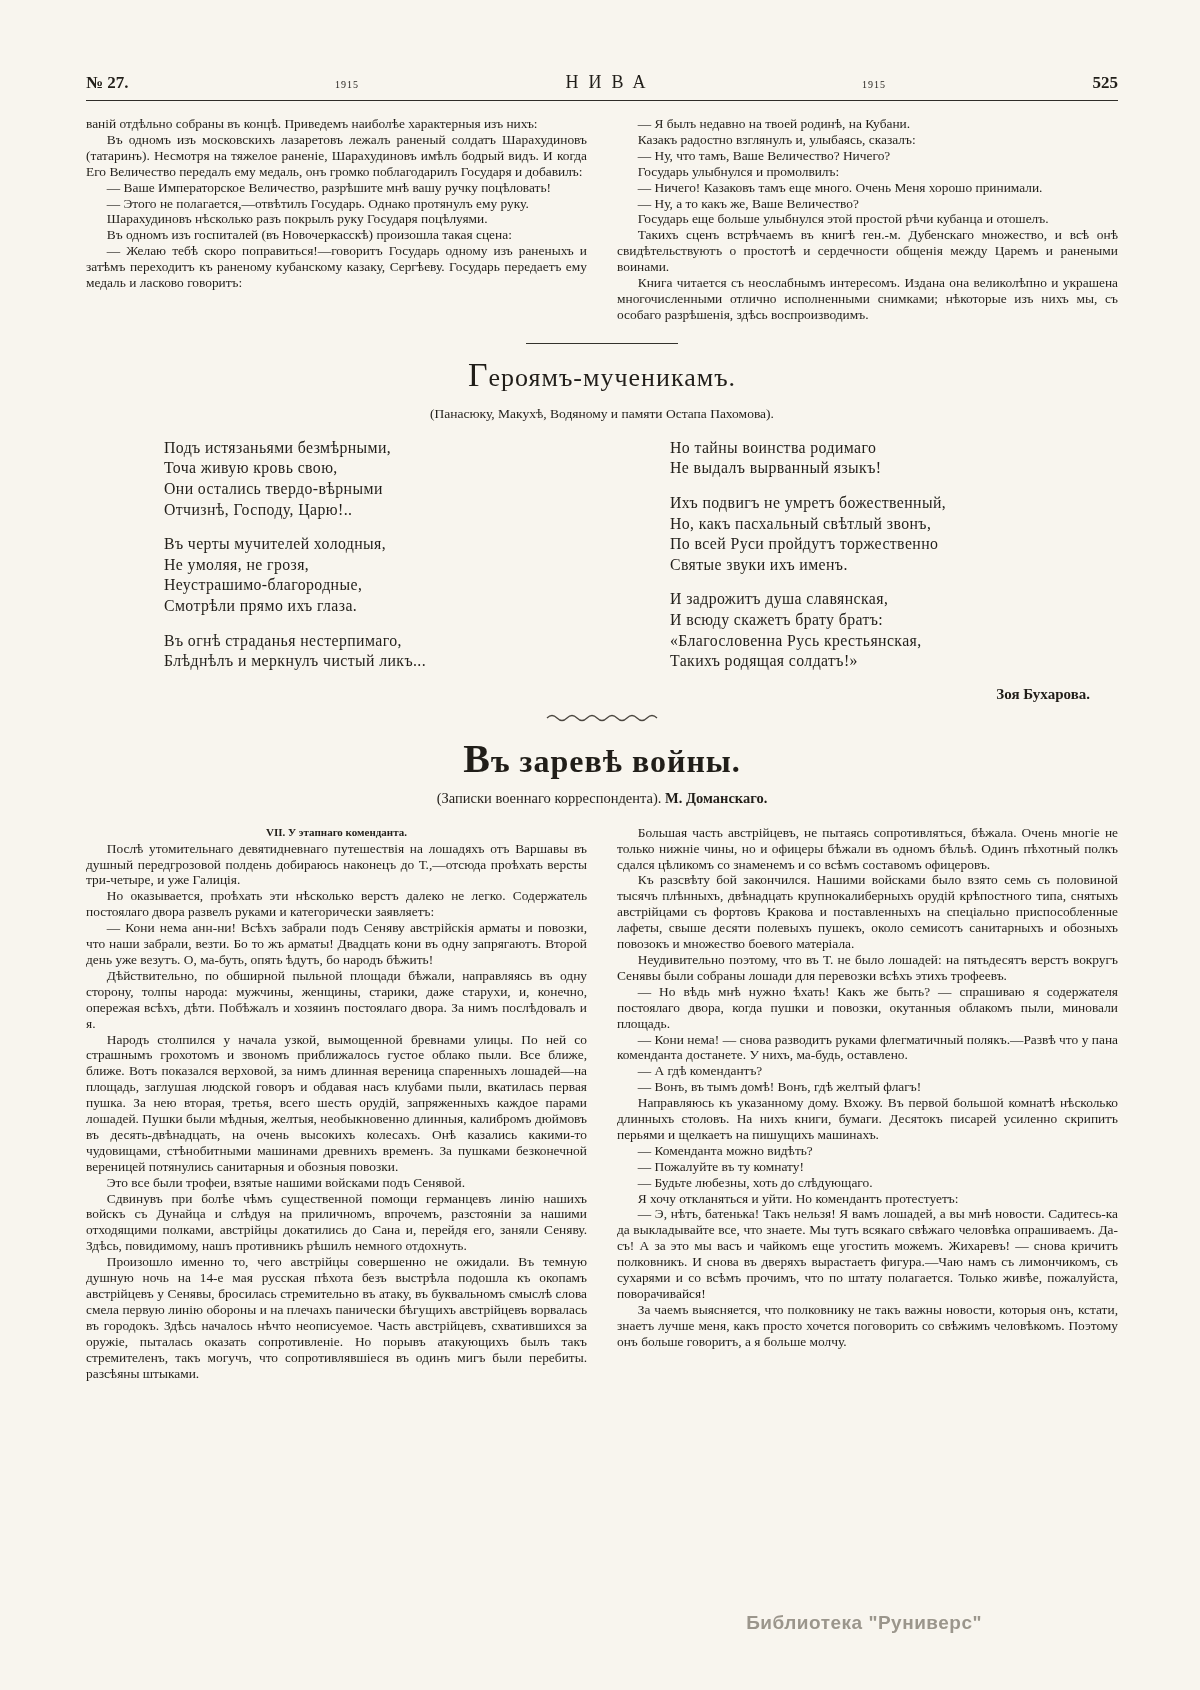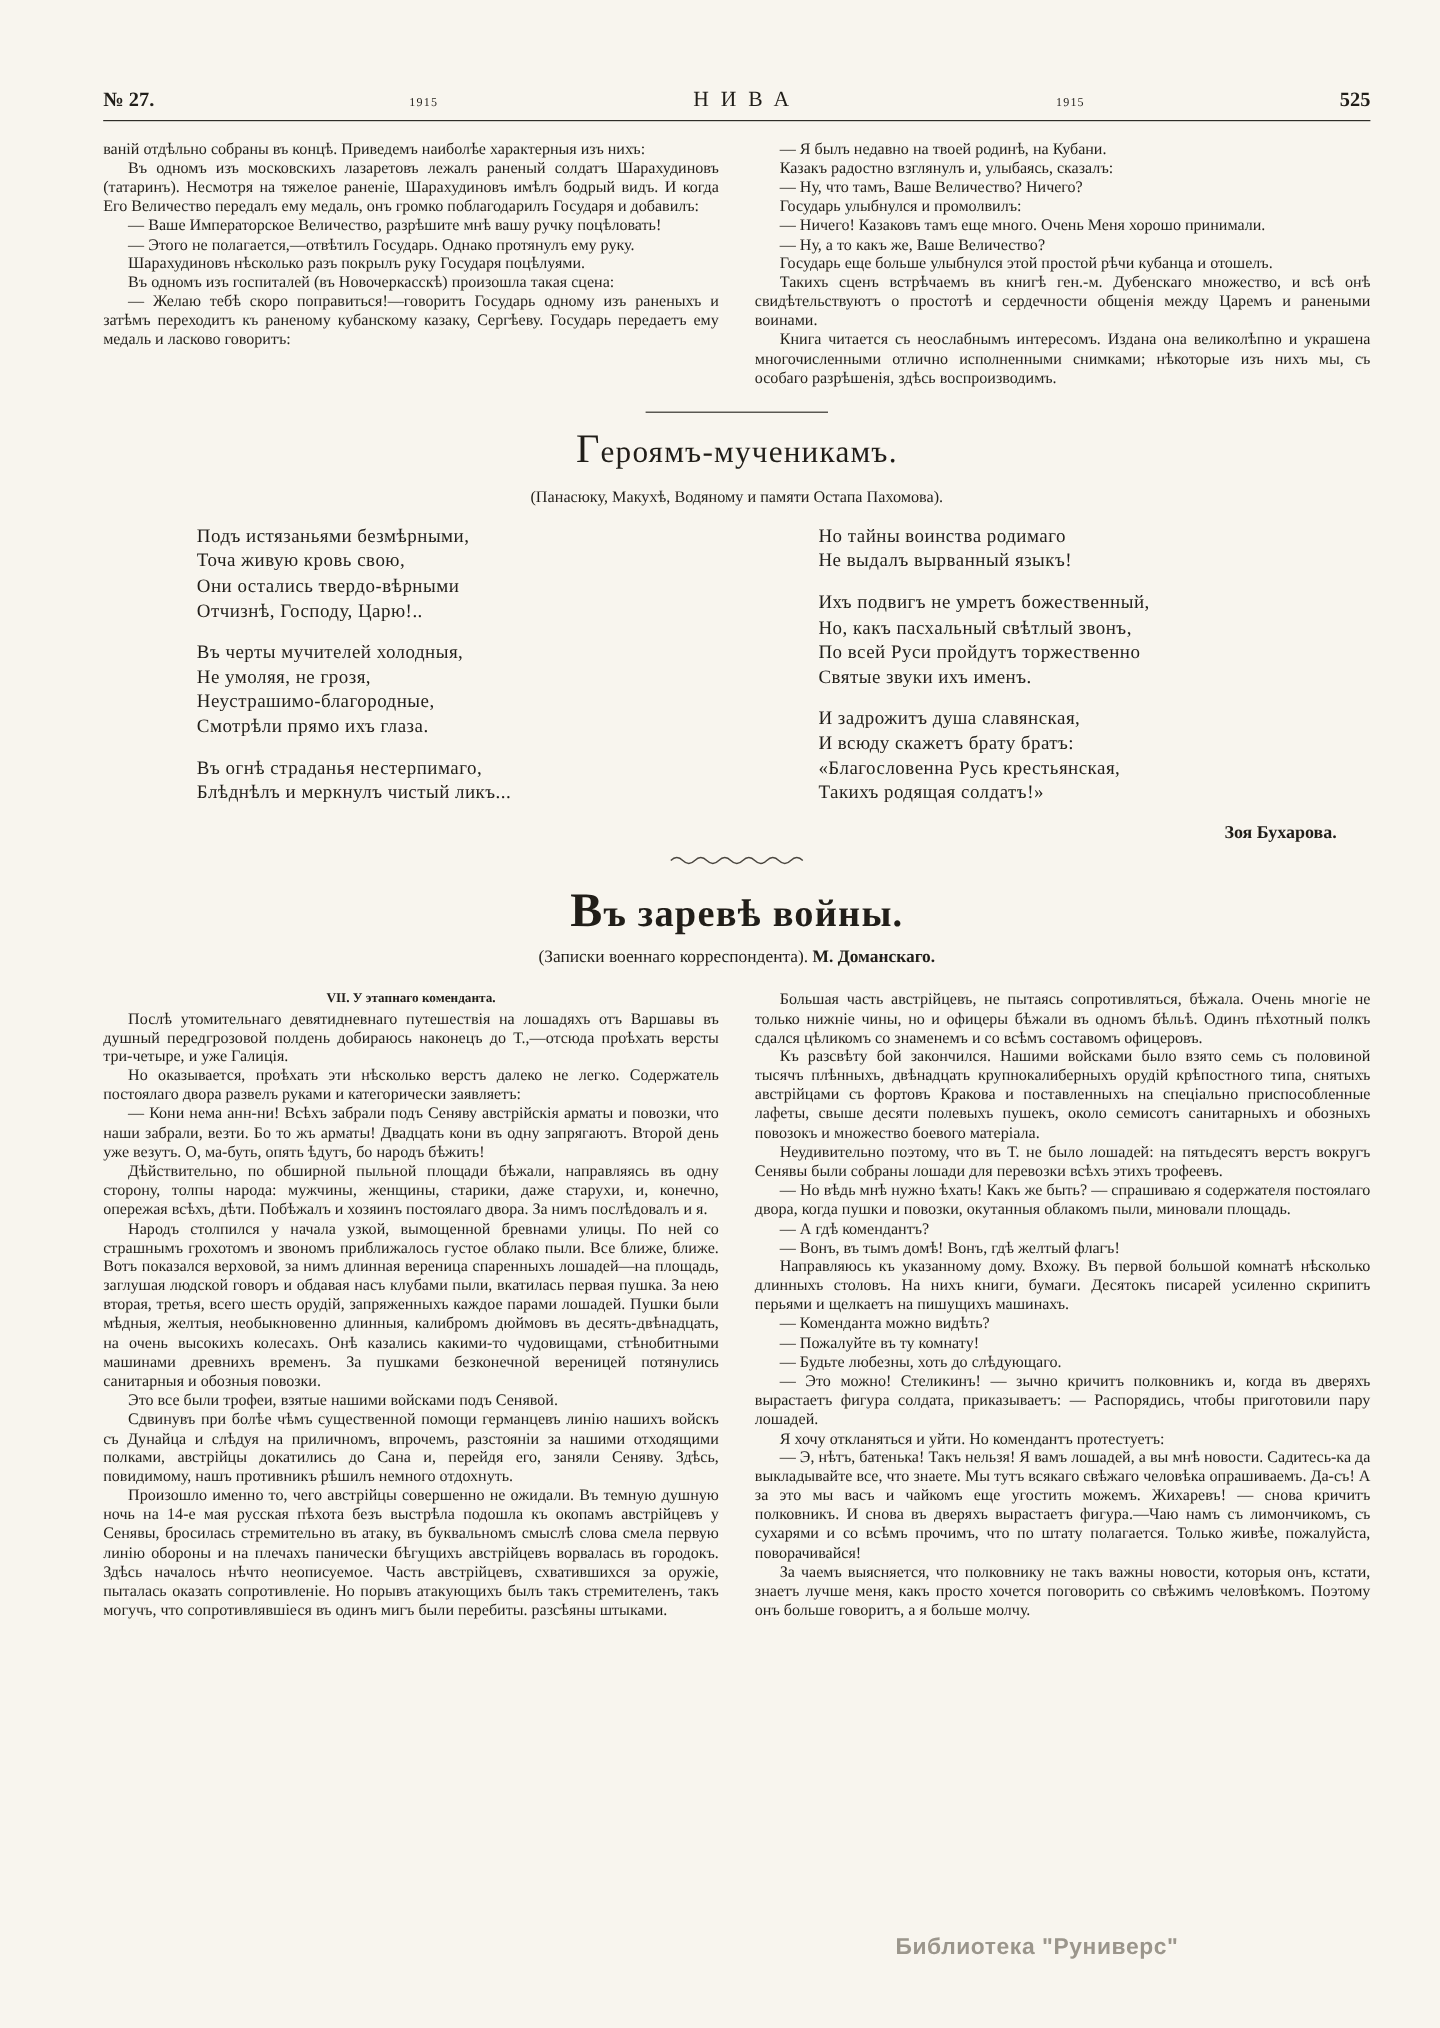--- a/index.html
+++ b/index.html
@@ -1,18 +1,18 @@
 <!DOCTYPE html>
 <html><head>
 <meta charset="utf-8">
 <style>
   html,body{margin:0;padding:0;background:#efece3;}
   .page{
     width:1200px;min-height:1690px;background:#f8f5ee;position:relative;
-    box-sizing:border-box;padding:72px 58px 90px 86px;color:#211e19;
+    box-sizing:border-box;padding:72px 82px 90px 86px;color:#211e19;
     font-family:"Liberation Serif","DejaVu Serif",serif;margin:0 auto;
   }
   .masthead{display:flex;align-items:baseline;border-bottom:1.5px solid #2f2d28;padding-bottom:7px;}
   .m-issue{font-weight:bold;font-size:17px;flex:0 0 auto;}
   .m-year{flex:1;text-align:center;font-size:10px;letter-spacing:1px;}
   .m-title{flex:0 0 auto;font-size:18px;letter-spacing:10px;}
   .m-page{flex:0 0 auto;font-size:17px;font-weight:600;}
   .two-col{display:flex;gap:30px;margin-top:15px;}
   .col{flex:1;font-size:13.4px;line-height:15.9px;text-align:justify;}
   .col p{margin:0;text-indent:1.55em;}
@@ -119,27 +119,27 @@
             <p>Это все были трофеи, взятые нашими войсками подъ Сенявой.</p>
             <p>Сдвинувъ при болѣе чѣмъ существенной помощи германцевъ линію нашихъ войскъ съ Дунайца и слѣдуя на приличномъ, впрочемъ, разстояніи за нашими отходящими полками, австрійцы докатились до Сана и, перейдя его, заняли Сеняву. Здѣсь, повидимому, нашъ противникъ рѣшилъ немного отдохнуть.</p>
             <p>Произошло именно то, чего австрійцы совершенно не ожидали. Въ темную душную ночь на 14-е мая русская пѣхота безъ выстрѣла подошла къ окопамъ австрійцевъ у Сенявы, бросилась стремительно въ атаку, въ буквальномъ смыслѣ слова смела первую линію обороны и на плечахъ панически бѣгущихъ австрійцевъ ворвалась въ городокъ. Здѣсь началось нѣчто неописуемое. Часть австрійцевъ, схватившихся за оружіе, пыталась оказать сопротивленіе. Но порывъ атакующихъ былъ такъ стремителенъ, такъ могучъ, что сопротивлявшіеся въ одинъ мигъ были перебиты. разсѣяны штыками.</p>
           </div>
       </div>
       <div class="col">
           <p>Большая часть австрійцевъ, не пытаясь сопротивляться, бѣжала. Очень многіе не только нижніе чины, но и офицеры бѣжали въ одномъ бѣльѣ. Одинъ пѣхотный полкъ сдался цѣликомъ со знаменемъ и со всѣмъ составомъ офицеровъ.</p>
           <p>Къ разсвѣту бой закончился. Нашими войсками было взято семь съ половиной тысячъ плѣнныхъ, двѣнадцать крупнокалиберныхъ орудій крѣпостного типа, снятыхъ австрійцами съ фортовъ Кракова и поставленныхъ на спеціально приспособленные лафеты, свыше десяти полевыхъ пушекъ, около семисотъ санитарныхъ и обозныхъ повозокъ и множество боевого матеріала.</p>
           <p>Неудивительно поэтому, что въ Т. не было лошадей: на пятьдесятъ верстъ вокругъ Сенявы были собраны лошади для перевозки всѣхъ этихъ трофеевъ.</p>
           <p>— Но вѣдь мнѣ нужно ѣхать! Какъ же быть? — спрашиваю я содержателя постоялаго двора, когда пушки и повозки, окутанныя облакомъ пыли, миновали площадь.</p>
+          <p>— Кони нема! — снова разводитъ руками флегматичный полякъ.—Развѣ что у пана коменданта достанете. У нихъ, ма-будь, оставлено.</p>
           <p>— А гдѣ комендантъ?</p>
           <p>— Вонъ, въ тымъ домѣ! Вонъ, гдѣ желтый флагъ!</p>
           <p>Направляюсь къ указанному дому. Вхожу. Въ первой большой комнатѣ нѣсколько длинныхъ столовъ. На нихъ книги, бумаги. Десятокъ писарей усиленно скрипитъ перьями и щелкаетъ на пишущихъ машинахъ.</p>
           <p>— Коменданта можно видѣть?</p>
           <p>— Пожалуйте въ ту комнату!</p>
           <p>— Будьте любезны, хоть до слѣдующаго.</p>
-          <p>— Это можно! Стеликинъ! — зычно кричитъ полковникъ и, когда въ дверяхъ вырастаетъ фигура солдата, приказываетъ: — Распорядись, чтобы приготовили пару лошадей.</p>
           <p>Я хочу откланяться и уйти. Но комендантъ протестуетъ:</p>
           <p>— Э, нѣтъ, батенька! Такъ нельзя! Я вамъ лошадей, а вы мнѣ новости. Садитесь-ка да выкладывайте все, что знаете. Мы тутъ всякаго свѣжаго человѣка опрашиваемъ. Да-съ! А за это мы васъ и чайкомъ еще угостить можемъ. Жихаревъ! — снова кричитъ полковникъ. И снова въ дверяхъ вырастаетъ фигура.—Чаю намъ съ лимончикомъ, съ сухарями и со всѣмъ прочимъ, что по штату полагается. Только живѣе, пожалуйста, поворачивайся!</p>
           <p>За чаемъ выясняется, что полковнику не такъ важны новости, которыя онъ, кстати, знаетъ лучше меня, какъ просто хочется поговорить со свѣжимъ человѣкомъ. Поэтому онъ больше говоритъ, а я больше молчу.</p>
         </div>
     </div>
   </section>
 
   <div class="watermark">Библиотека "Руниверс"</div>
 
 </div>

